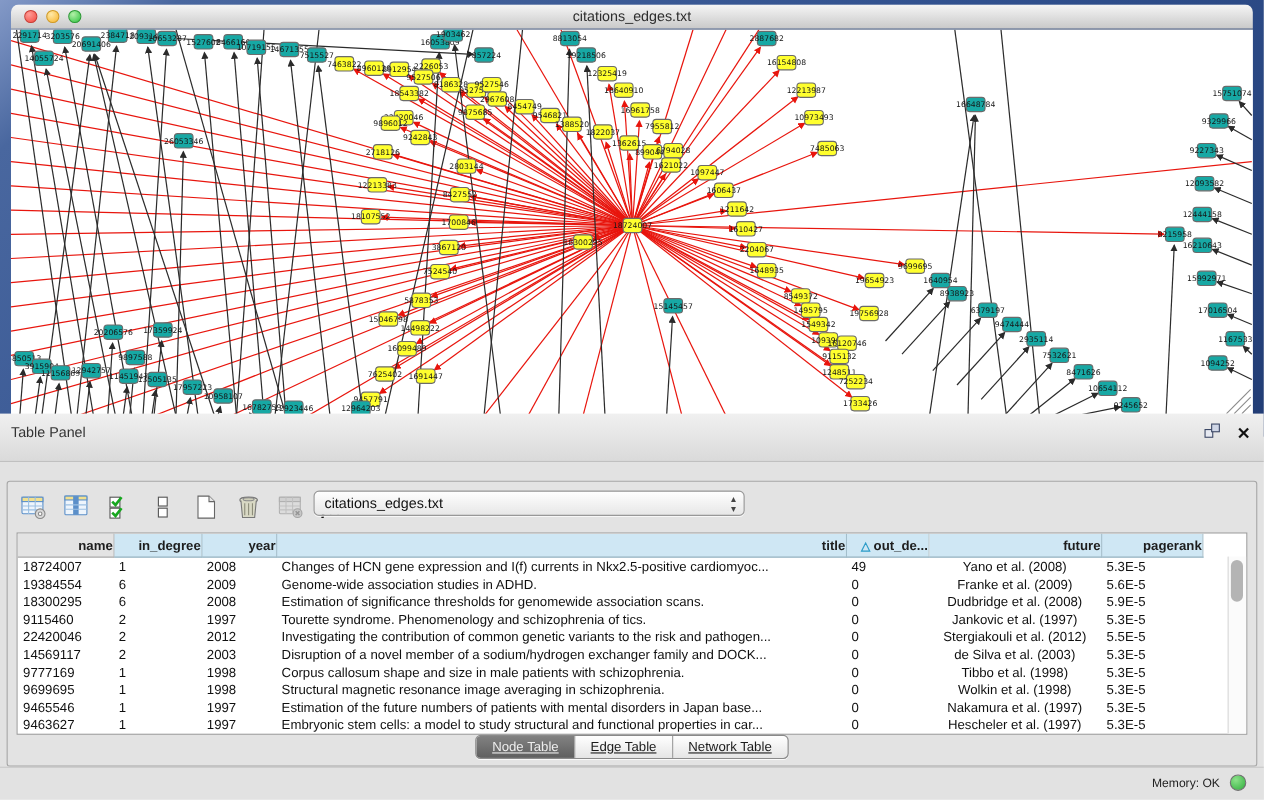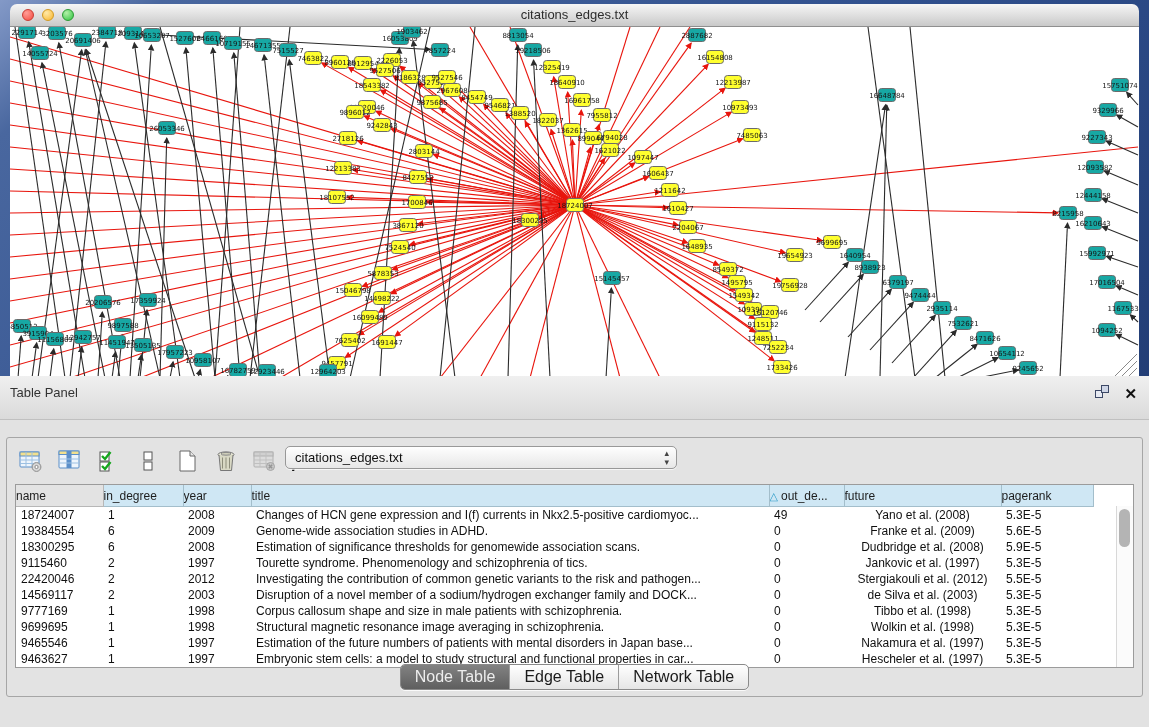--- a/index.html
+++ b/index.html
@@ -30,33 +30,33 @@
     background:none;border:none;padding:0;}
   .tb-btn.disabled{opacity:.9;}
   .dropdown{position:absolute;left:278px;top:8px;width:392px;height:23px;border:1px solid #989898;
     border-radius:5px;background:linear-gradient(#fefefe,#e7e7e7);box-sizing:border-box;
     font-size:13px;line-height:21px;padding:0 22px 0 9px;color:#111;box-shadow:0 1px 0 rgba(255,255,255,.7);}
   .dd-arrows{position:absolute;right:7px;top:2px;font-size:9px;line-height:9px;color:#444;text-align:center;}
   .dd-arrows div{height:9px;}
   .tablewrap{position:absolute;left:8px;top:46px;width:1119px;height:184px;background:#fff;
     border:1px solid #9b9b9b;box-sizing:border-box;overflow:hidden;}
   table{border-collapse:collapse;table-layout:fixed;width:1101px;font-size:12px;}
-  th{height:21px;background:#cfe7f4;border:1px solid #a3becb;border-top:none;font-weight:normal;
-    color:#1d1d1d;text-align:left;padding:0;overflow:hidden;white-space:nowrap;}
+  th{height:21px;background:#cfe7f4;border:1px solid #a3becb;border-top:none;font-weight:bold;
+    color:#1d1d1d;text-align:right;padding:0;overflow:hidden;white-space:nowrap;}
   th.gray{background:#e3e3e3;border-color:#b7b7b7;border-left:none;}
   th.white{background:#fff;border:none;}
   .sort-tri{color:#2f9dc9;font-size:11px;margin-right:3px;}
   td{height:16px;padding:0 0 0 5px;white-space:nowrap;overflow:hidden;color:#101010;}
   td.center{text-align:center;padding:0;}
   .vscroll{position:absolute;right:0;top:21px;bottom:0;width:16px;background:#fbfbfb;border-left:1px solid #d8d8d8;}
   .vthumb{position:absolute;left:2px;top:3px;width:11px;height:38px;background:#b4b4b4;border-radius:6px;}
   .tabs{position:absolute;left:0;right:0;bottom:6px;display:flex;justify-content:center;}
   .seg{display:flex;border:1px solid #8a8a8a;border-radius:5px;overflow:hidden;
     background:linear-gradient(#ffffff,#e5e5e5);box-shadow:0 1px 0 rgba(255,255,255,.8);}
-  .seg .tab{padding:3px 14px;font-size:16px;color:#1b1b1b;border-left:1px solid #9c9c9c;}
+  .seg .tab{padding:3px 14px;font-size:12px;color:#1b1b1b;border-left:1px solid #9c9c9c;text-decoration:underline;}
   .seg .tab:first-child{border-left:none;}
   .seg .tab.active{background:linear-gradient(#828282,#5f5f5f);color:#ededed;}
   .statusbar{position:absolute;left:0;bottom:0;width:1149px;height:29px;border-top:1px solid #c8c8c8;background:#e2e2e2;}
   .mem{position:absolute;right:40px;top:8px;font-size:11px;color:#222;}
   .memdot{position:absolute;right:16px;top:6px;width:15px;height:15px;border-radius:50%;
     background:radial-gradient(circle at 35% 30%,#8ce28a,#2fae3c);border:1px solid #707070;box-sizing:border-box;}
 </style>
 </head>
 <body>
 
@@ -952,14 +952,18 @@
 
     <div class="tabs">
       <div class="seg" id="tab-seg">
           <span class="tab active">Node Table</span>
           <span class="tab">Edge Table</span>
           <span class="tab">Network Table</span>
         </div>
     </div>
   </div>
 
+  <div class="statusbar">
+    <span class="mem">Memory: OK</span>
+    <span class="memdot"></span>
+  </div>
 
 </div>
 
 </body></html>

